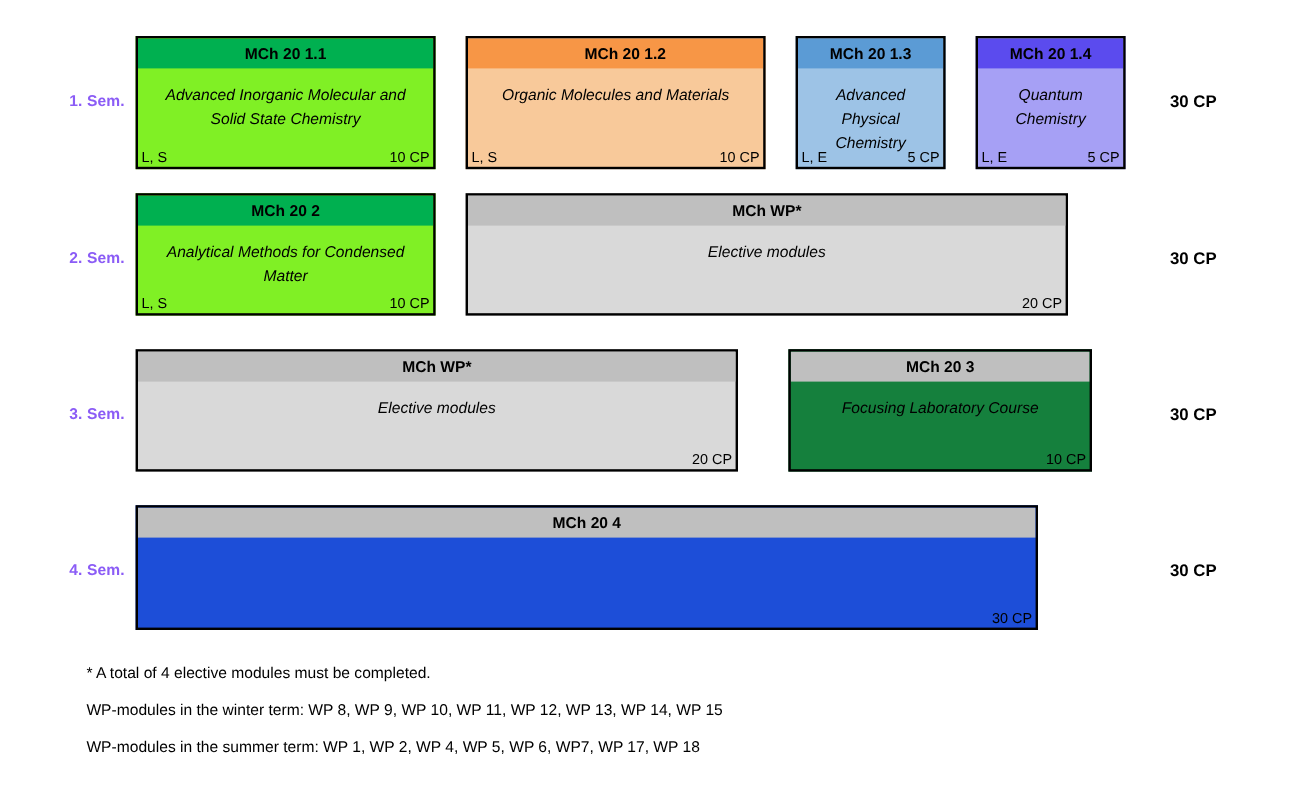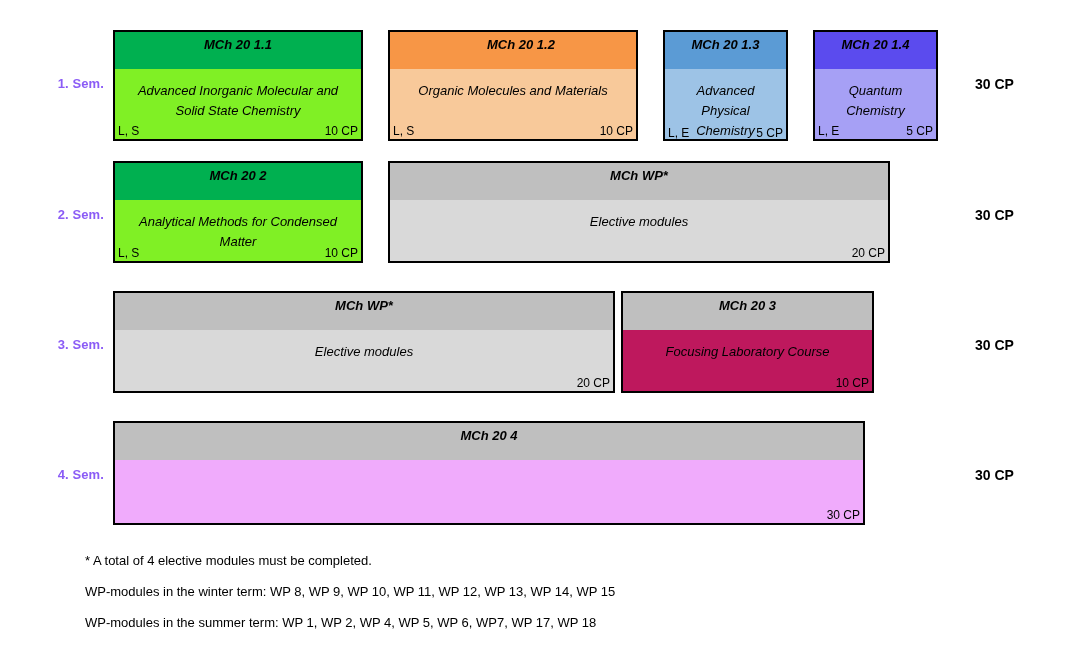--- a/index.html
+++ b/index.html
@@ -49,28 +49,27 @@
   .module {
     position: absolute;
     box-sizing: border-box;
     border: 2.5px solid #000000;
     display: flex;
     flex-direction: column;
     overflow: hidden;
   }
   .mod-head {
     flex: 0 0 auto;
-    height: 37px;
+    height: 25px;
     line-height: 25px;
     text-align: center;
     font-size: 13px;
     font-weight: bold;
     color: #000;
     white-space: nowrap;
-    font-style: italic;
   }
   .mod-body {
     flex: 1 1 auto;
     position: relative;
     display: flex;
     align-items: flex-start;
     justify-content: center;
     padding-top: 12px;
   }
   .mod-title {
@@ -96,21 +95,20 @@
   }
   .mod-foot .teach { text-align: left; }
   .mod-foot .cp { text-align: right; }
 
   
   .footnotes {
     position: absolute;
     left: 72px;
     top: 553px;
     width: 900px;
-    margin-left: 13px;
   }
   .footnote {
     font-size: 13px;
     color: #000;
     margin-bottom: 16px;
     white-space: nowrap;
   }
 </style>
 </head>
 <body>
@@ -197,32 +195,32 @@
     <div class="mod-head" style="background:#BFBFBF;">MCh WP*</div>
     <div class="mod-body">
       <div class="mod-title">Elective modules</div>
       <div class="mod-foot">
         <span class="teach"></span>
         <span class="cp">20 CP</span>
       </div>
     </div>
   </div>
 
-  <div class="module" style="left:621px; top:291px; width:253px; height:102px; background:#be185d;">
+  <div class="module" style="left:657px; top:291px; width:253px; height:102px; background:#15803d;">
     <div class="mod-head" style="background:#BFBFBF;">MCh 20 3</div>
     <div class="mod-body">
       <div class="mod-title">Focusing Laboratory Course</div>
       <div class="mod-foot">
         <span class="teach"></span>
         <span class="cp">10 CP</span>
       </div>
     </div>
   </div>
 
-  <div class="module" style="left:113px; top:421px; width:752px; height:104px; background:#f0abfc;gap:32px;">
+  <div class="module" style="left:113px; top:421px; width:752px; height:104px; background:#1d4ed8;gap:32px;">
     <div class="mod-head" style="background:#BFBFBF;">MCh 20 4</div>
     <div class="mod-body">
       <div class="mod-foot">
         <span class="teach"></span>
         <span class="cp">30 CP</span>
       </div>
     </div>
   </div>
 
   <div class="footnotes">

